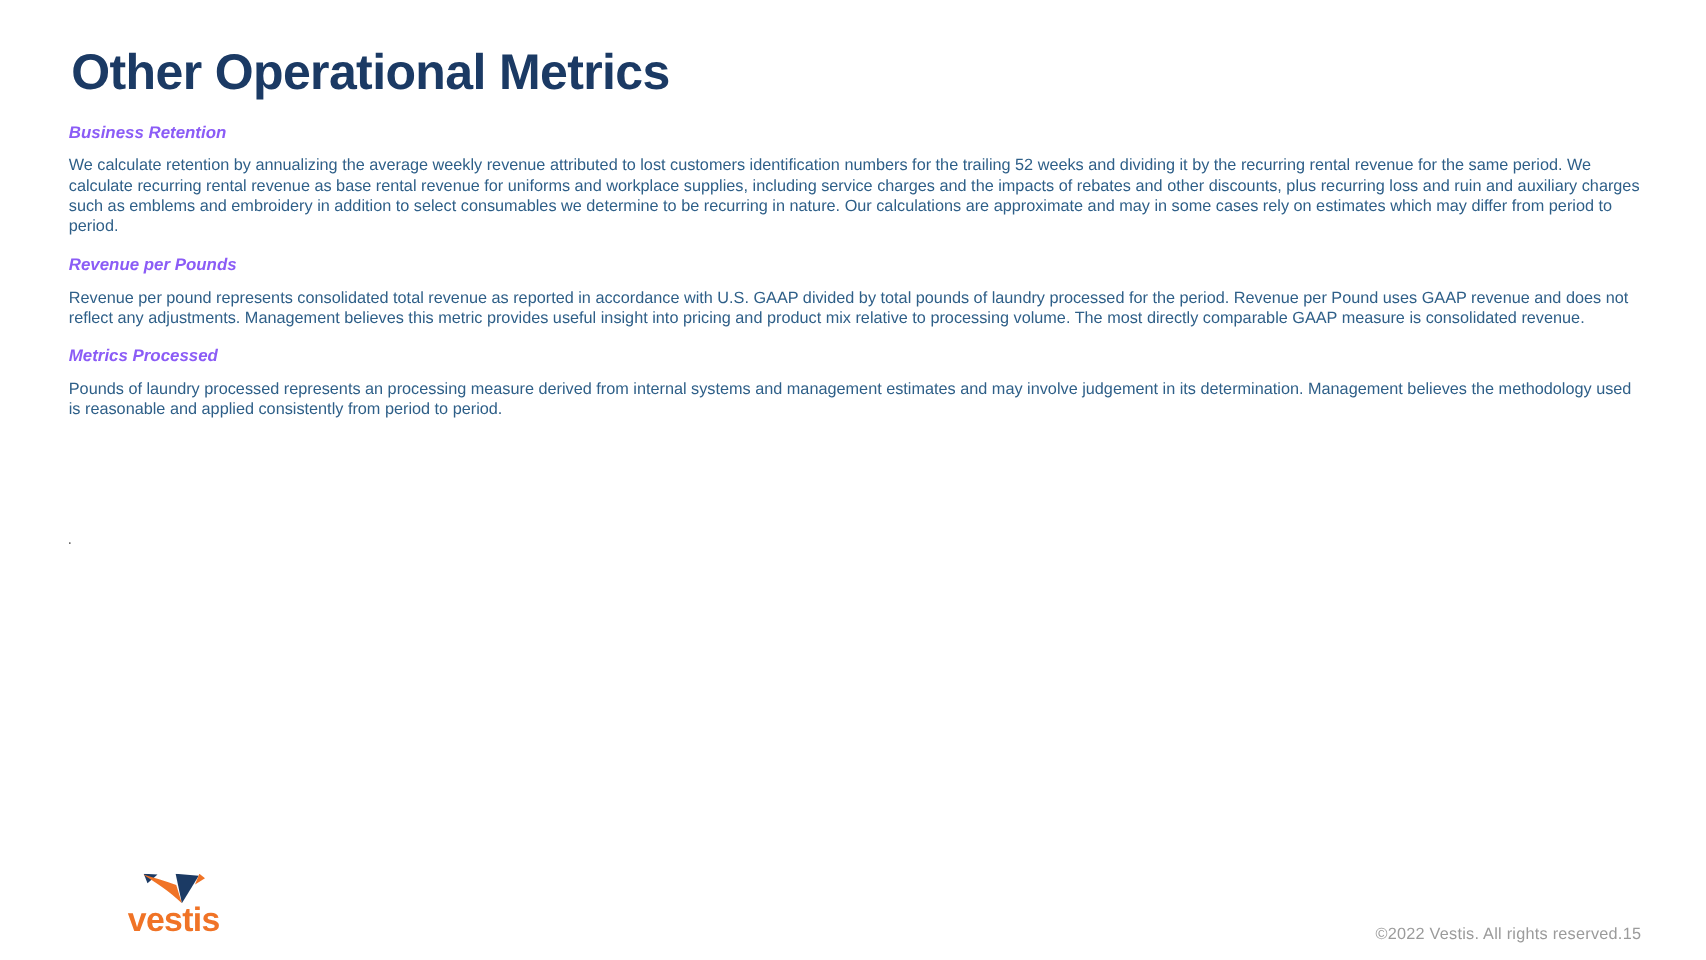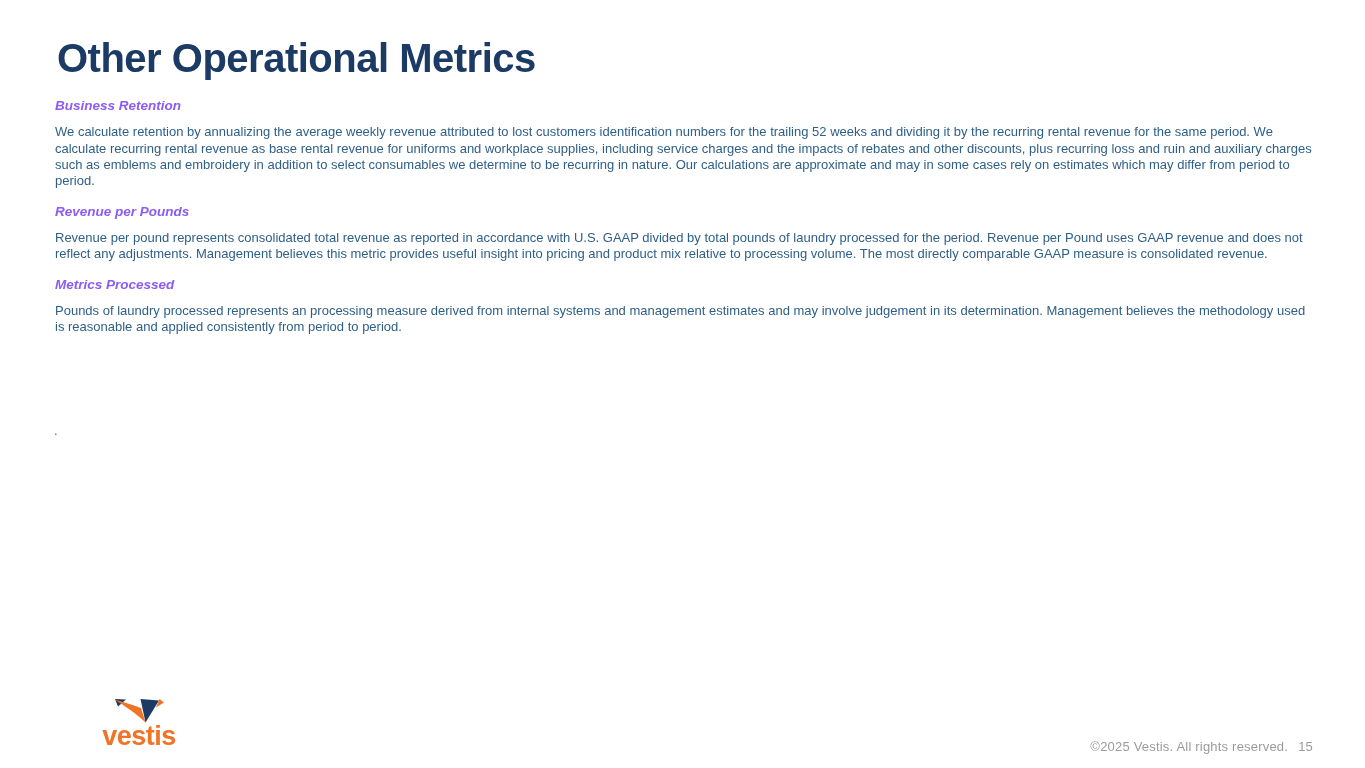--- a/index.html
+++ b/index.html
@@ -77,21 +77,21 @@
   }
   .footer {
     position: absolute;
     right: 47px;
     bottom: 14px;
     font-size: 13px;
     color: #9b9b9b;
     letter-spacing: 0.2px;
   }
   .footer .page-number {
-    margin-left: 10px;
+    margin-left: 0;
   }
 </style>
 </head>
 <body>
 
 <div class="slide">
 
   <div class="content">
     <h1 class="slide-title">Other Operational Metrics</h1>
 
@@ -111,16 +111,16 @@
     <svg class="logo-mark" viewBox="0 0 50 25" xmlns="http://www.w3.org/2000/svg" aria-hidden="true">
       <polygon points="1,0 12,0.5 4,7.5" fill="#1b3a64"></polygon>
       <path d="M0.5,0.5 C9,3 19,6 27,9 L31.5,23.5 C22,14 9,6 0.5,0.5 Z" fill="#f07326"></path>
       <polygon points="26.5,0 45,1.5 31.5,23.5" fill="#1b3a64"></polygon>
       <polygon points="45.5,0 50,3.5 42,8.5" fill="#f07326"></polygon>
     </svg>
     <span class="logo-wordmark">vestis</span>
   </div>
 
   <div class="footer">
-    <span>©2025 Vestis. All rights reserved.</span><span class="page-number">15</span>
+    <span>©2022 Vestis. All rights reserved.</span><span class="page-number">15</span>
   </div>
 
 </div>
 
 </body></html>

